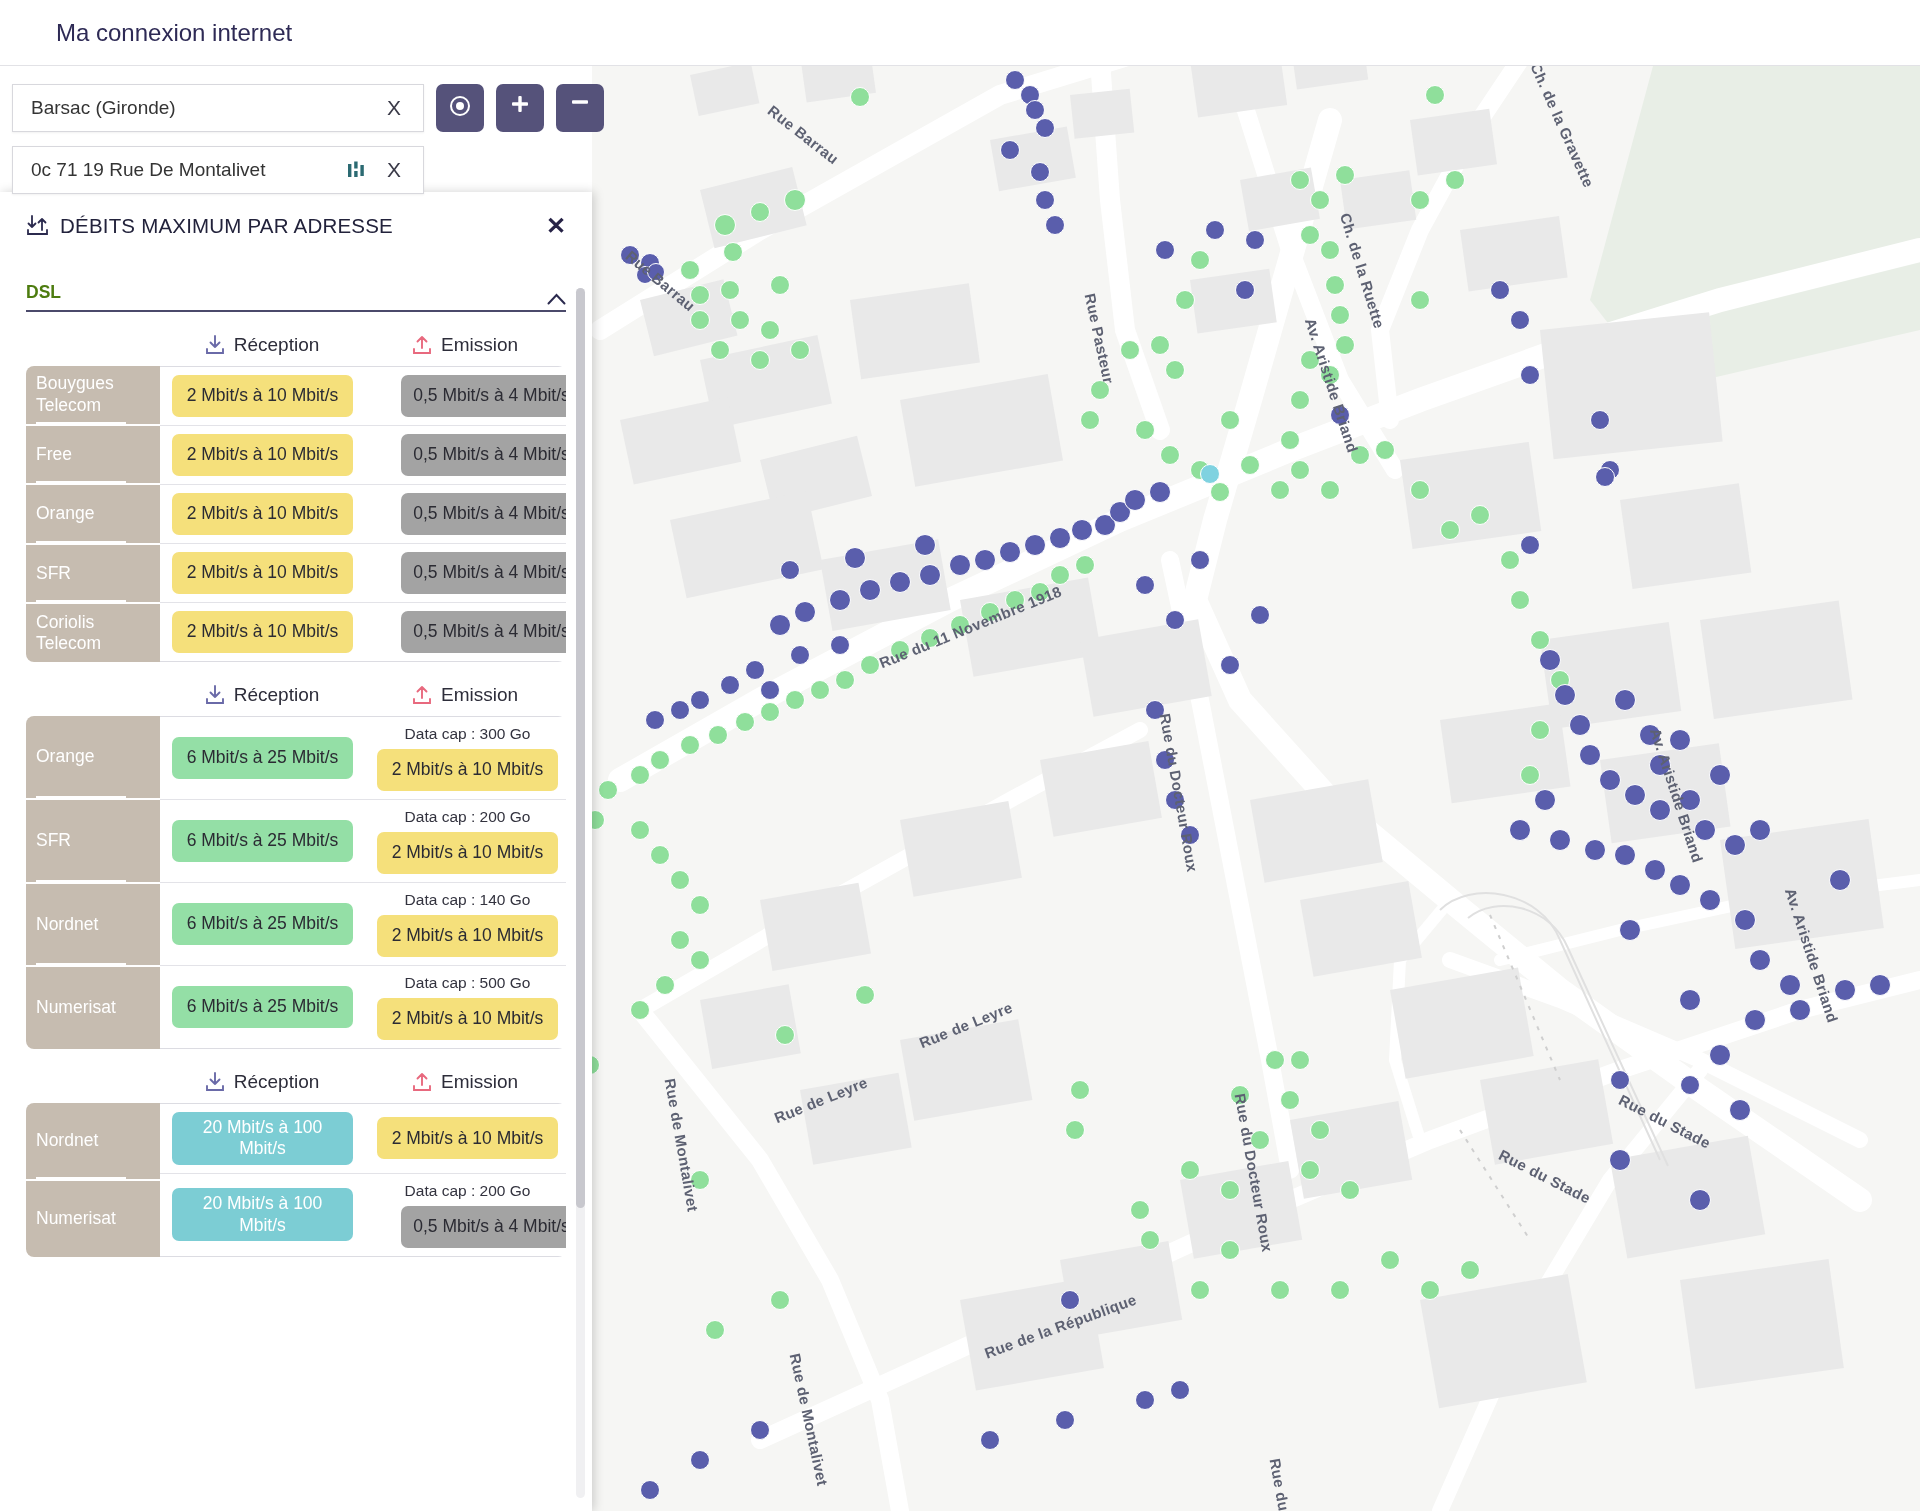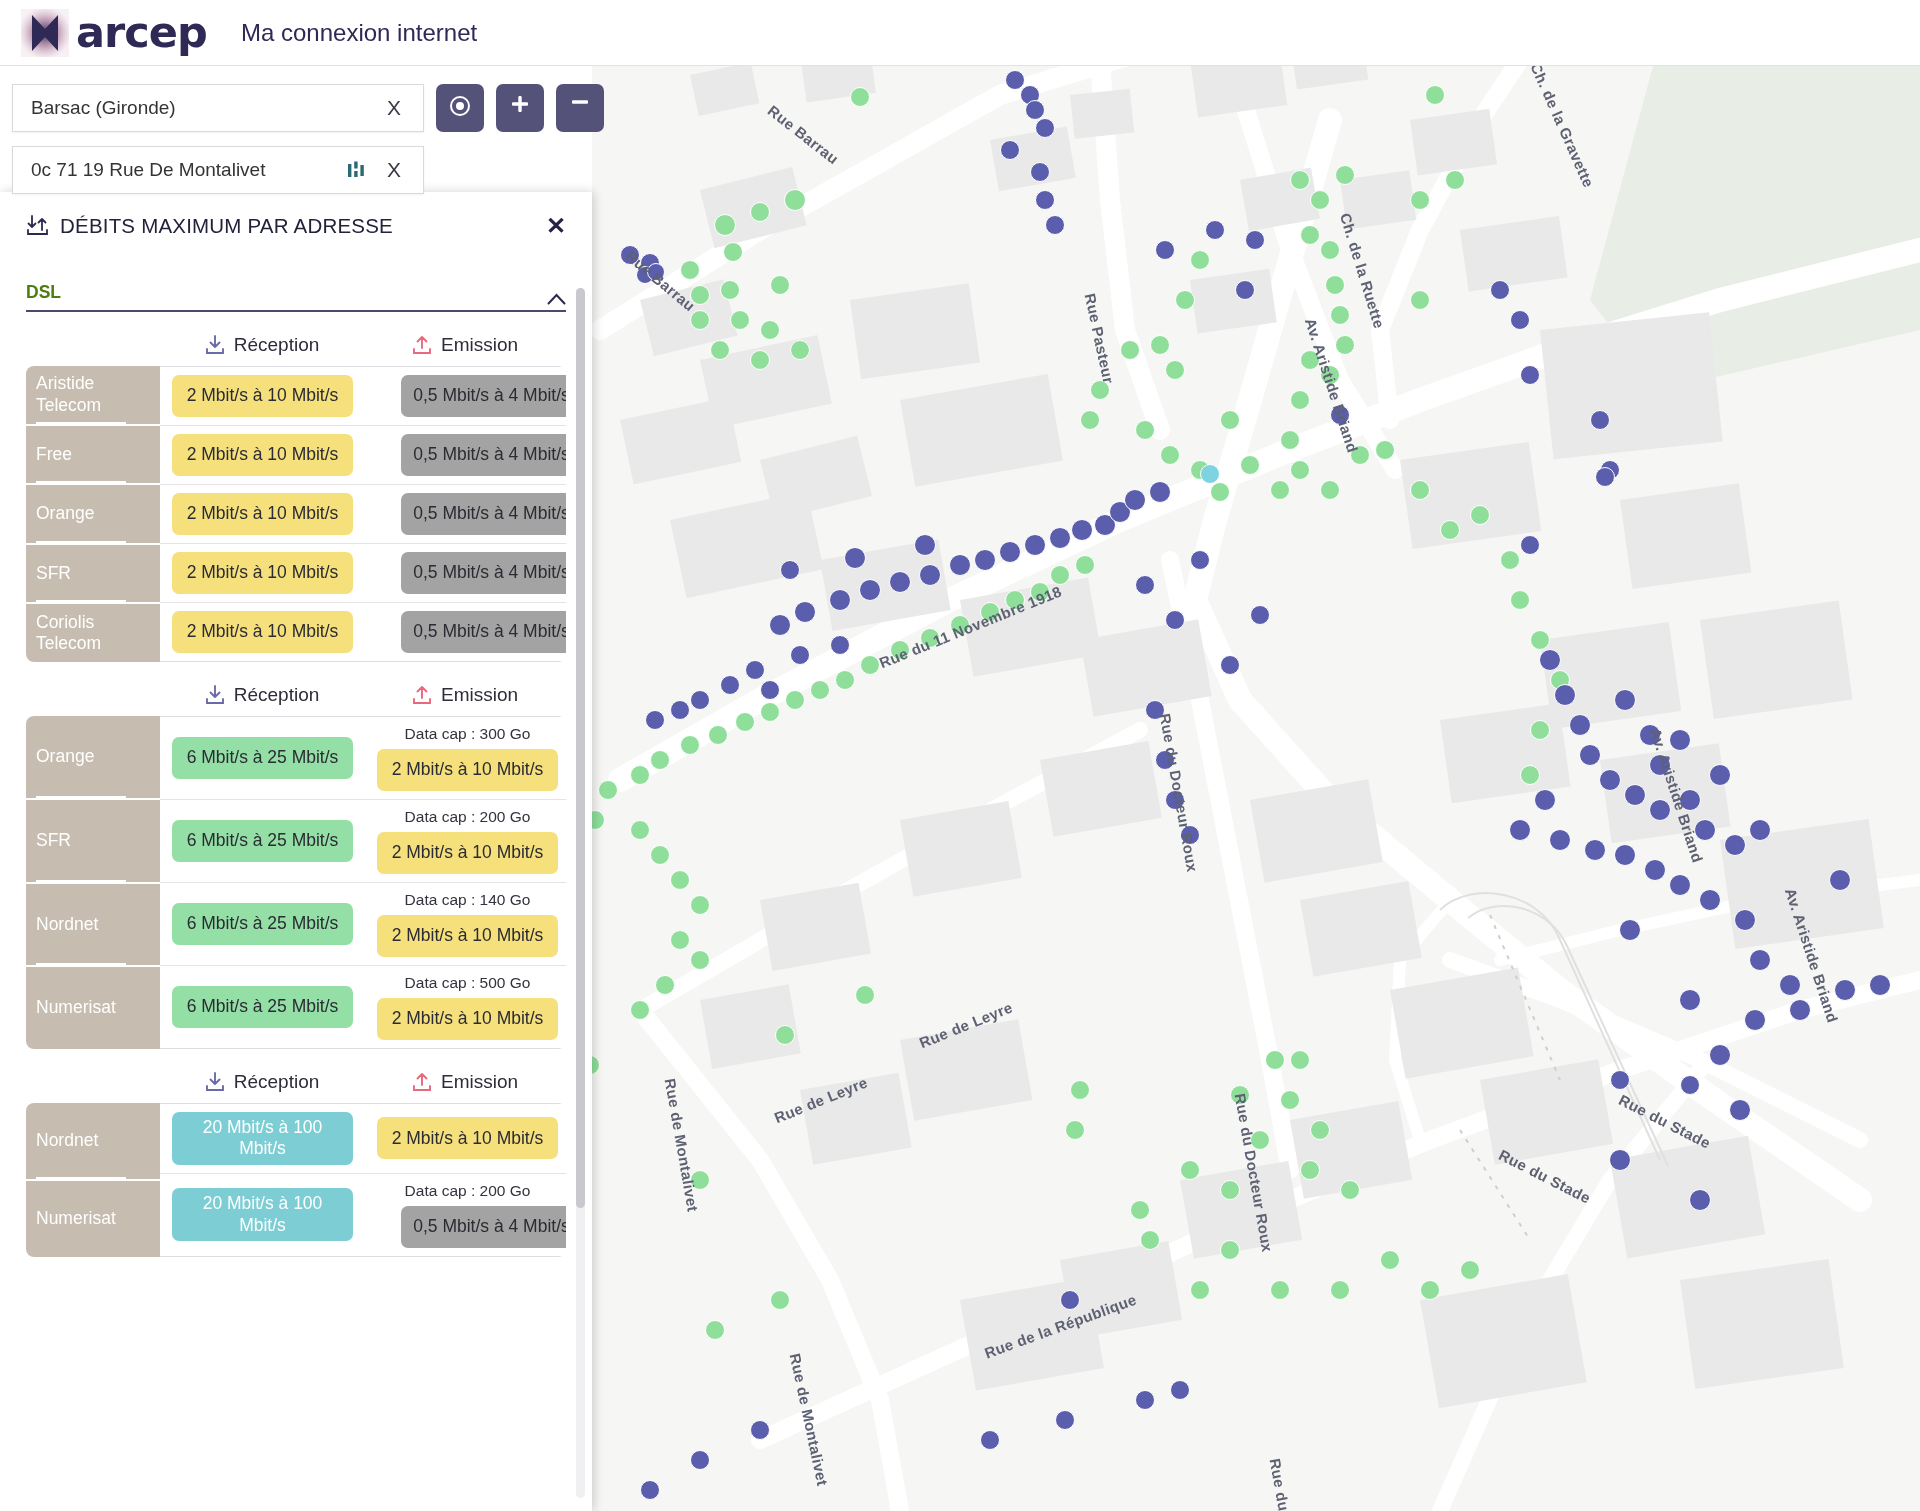--- a/index.html
+++ b/index.html
@@ -151,36 +151,20 @@
   }
   .dot { position: absolute; border-radius: 50%; border: 1.5px solid #ffffff; }
   .d-blue  { background: #5a5eac; }
   .d-green { background: #8fdf9b; }
   .d-cyan  { background: #7fd2e0; }
 </style>
 </head>
 <body>
 
 <div id="header">
-  <div id="logo-wrap">
-    <span class="logo-mark">
-      <svg width="54" height="54" viewBox="0 0 54 54">
-        <defs>
-          <radialGradient id="lg" cx="50%" cy="50%" r="55%">
-            <stop offset="0%" stop-color="#3a2a56"></stop>
-            <stop offset="55%" stop-color="#b58aa8" stop-opacity=".75"></stop>
-            <stop offset="100%" stop-color="#e8d6e0" stop-opacity=".35"></stop>
-          </radialGradient>
-        </defs>
-        <rect x="3" y="3" width="48" height="48" fill="url(#lg)"></rect>
-        <path d="M14 9 L27 23 L40 9 L40 45 L27 31 L14 45 Z" fill="#2e2a55"></path>
-      </svg>
-    </span>
-    <span class="logo-text">arcep</span>
-  </div>
   <div id="app-title">Ma connexion internet</div>
 </div>
 
 <div id="search-row">
   <div class="search-box">
     <span class="sb-text">Barsac (Gironde)</span>
     <span class="sb-clear">X</span>
   </div>
   <div class="round-btn">
     <span>
@@ -257,21 +241,21 @@
               <span class="ic"><svg width="22" height="22" viewBox="0 0 22 22">
                   <path d="M11 14 L11 3 M11 3 L6.5 7.5 M11 3 L15.5 7.5" stroke="#e8697e" stroke-width="1.9" fill="none" stroke-linecap="round"></path>
                   <path d="M3 15 L3 19 L19 19 L19 15" stroke="#e8697e" stroke-width="1.9" fill="none" stroke-linecap="round"></path>
                 </svg></span>
               <span>Emission</span>
             </div>
           </div>
           <div class="tbl">
             <div class="tbl-ops">
               <div class="op-cell">
-                <div class="op-inner">Aristide Telecom</div>
+                <div class="op-inner">Bouygues Telecom</div>
               </div>
               <div class="op-cell">
                 <div class="op-inner">Free</div>
               </div>
               <div class="op-cell">
                 <div class="op-inner">Orange</div>
               </div>
               <div class="op-cell">
                 <div class="op-inner">SFR</div>
               </div>

